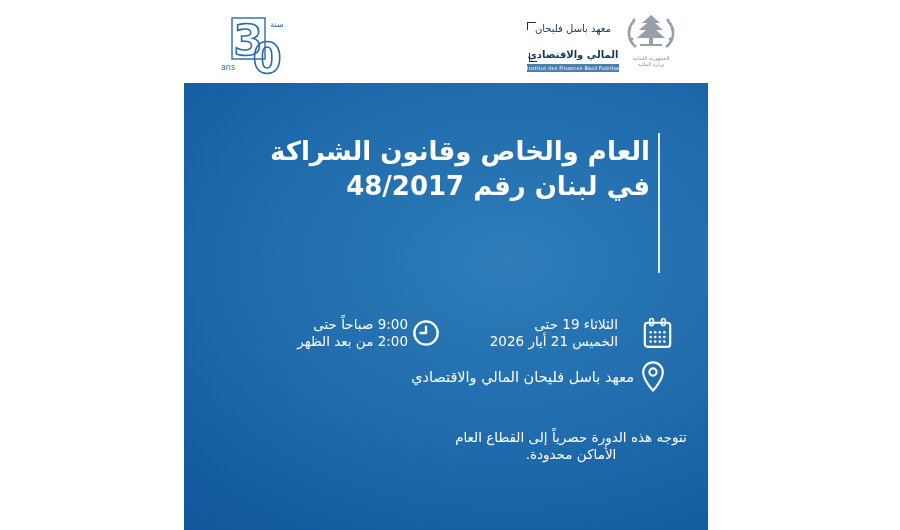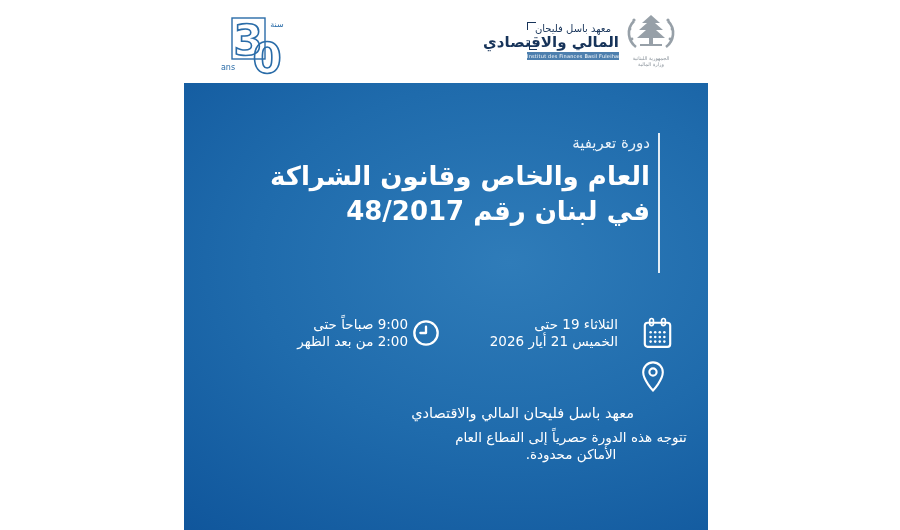--- a/index.html
+++ b/index.html
@@ -6,42 +6,42 @@
   body{
     width:900px;height:530px;position:relative;overflow:hidden;
     background:#ffffff;
     font-family:"DejaVu Sans","Liberation Sans",sans-serif;
   }
   
   .logo30{position:absolute;left:219px;top:14px;width:70px;height:64px;}
   .inst-logo{position:absolute;left:527px;top:23px;width:92px;height:46px;text-align:center;}
   .inst-line1{direction:rtl;font-size:10px;color:#17345a;line-height:12px;white-space:nowrap;position:relative;padding:0 4px;}
   .inst-line1 b{font-weight:400;}
-  .inst-line2{direction:rtl;font-size:15px;font-weight:700;color:#17345a;line-height:15px;white-space:nowrap;position:relative;}
+  .inst-line2{direction:rtl;font-size:10px;font-weight:700;color:#17345a;line-height:15px;white-space:nowrap;position:relative;margin-top:12px;}
   .bracket-tl{position:absolute;left:0;top:-1px;width:8px;height:7px;border-left:1px solid #17345a;border-top:1px solid #17345a;}
   .bracket-bl{position:absolute;left:2px;bottom:0;width:7px;height:8px;border-left:1px solid #17345a;border-bottom:1px solid #17345a;}
   .inst-bar{margin-top:2px;background:#4d7fae;color:#ffffff;font-size:5px;line-height:8px;height:8px;white-space:nowrap;overflow:hidden;letter-spacing:.2px;}
   .emblem{position:absolute;left:622px;top:13px;width:58px;height:60px;text-align:center;color:#8a939b;}
   .emblem-text{font-size:5px;line-height:6px;direction:rtl;color:#8a939b;white-space:nowrap;}
   
   .panel{
     position:absolute;left:184px;top:83px;width:524px;height:447px;
     background:radial-gradient(140% 115% at 62% 40%, #2f7cb9 0%, #1f6bac 35%, #0f559b 70%, #0a4786 100%);
   }
   .accent-line{position:absolute;right:48px;top:50px;width:2px;height:140px;background:rgba(255,255,255,.88);}
   .title-block{position:absolute;right:58px;top:51px;direction:rtl;text-align:right;color:#ffffff;}
   .kicker{font-size:15px;font-weight:400;color:#e9f2fa;margin-bottom:7px;}
   .title-line{font-size:26px;font-weight:700;line-height:35px;white-space:nowrap;letter-spacing:0;}
   .info-text{direction:rtl;text-align:right;color:#ffffff;font-size:13.5px;line-height:16.5px;white-space:nowrap;position:absolute;margin-left:40px;}
   .date-text{right:90px;top:233px;}
   .time-text{right:300px;top:233px;}
   .cal-icon{position:absolute;right:35px;top:234px;}
   .clock-icon{position:absolute;right:268px;top:236px;}
   .pin-icon{position:absolute;right:41px;top:277px;}
-  .loc-text{position:absolute;right:74px;top:286px;direction:rtl;color:#ffffff;font-size:14.5px;white-space:nowrap;margin-top:36px;}
+  .loc-text{position:absolute;right:74px;top:286px;direction:rtl;color:#ffffff;font-size:14.5px;white-space:nowrap;}
   .note{position:absolute;right:2px;top:346px;width:270px;text-align:center;direction:rtl;color:#ffffff;font-size:13.5px;line-height:17px;}
 </style>
 </head>
 <body>
 
 <div class="logo30">
   <svg width="70" height="64" viewBox="0 0 70 64">
     <rect x="13" y="4" width="33" height="41" fill="none" stroke="#2a6ca8" stroke-width="1.4"></rect>
     <text x="29" y="41" text-anchor="middle" font-size="42" font-weight="bold" fill="none" stroke="#2a6ca8" stroke-width="1.6" font-family="DejaVu Sans, sans-serif">3</text>
     <text x="48" y="59" text-anchor="middle" font-size="42" font-weight="bold" fill="none" stroke="#2a6ca8" stroke-width="1.6" font-family="DejaVu Sans, sans-serif">0</text>
@@ -80,21 +80,20 @@
   </svg>
   <div class="emblem-text">الجمهورية اللبنانية</div>
   <div class="emblem-text">وزارة المالية</div>
 </div>
 
 <div class="panel">
 
   <div class="accent-line"></div>
 
   <div class="title-block">
-    <div class="kicker">دورة تعريفية</div>
     <div class="title-line">العام والخاص وقانون الشراكة</div>
     <div class="title-line">في لبنان رقم 48/2017</div>
   </div>
 
   <div class="cal-icon">
     <svg width="31" height="33" viewBox="0 0 24 26">
       <rect x="2" y="4.5" width="20" height="19" rx="2.2" fill="none" stroke="#ffffff" stroke-width="1.7"></rect>
       <rect x="5.8" y="1.2" width="3" height="5.6" rx="1.5" fill="none" stroke="#ffffff" stroke-width="1.3"></rect>
       <rect x="15.2" y="1.2" width="3" height="5.6" rx="1.5" fill="none" stroke="#ffffff" stroke-width="1.3"></rect>
       <g fill="#ffffff">

